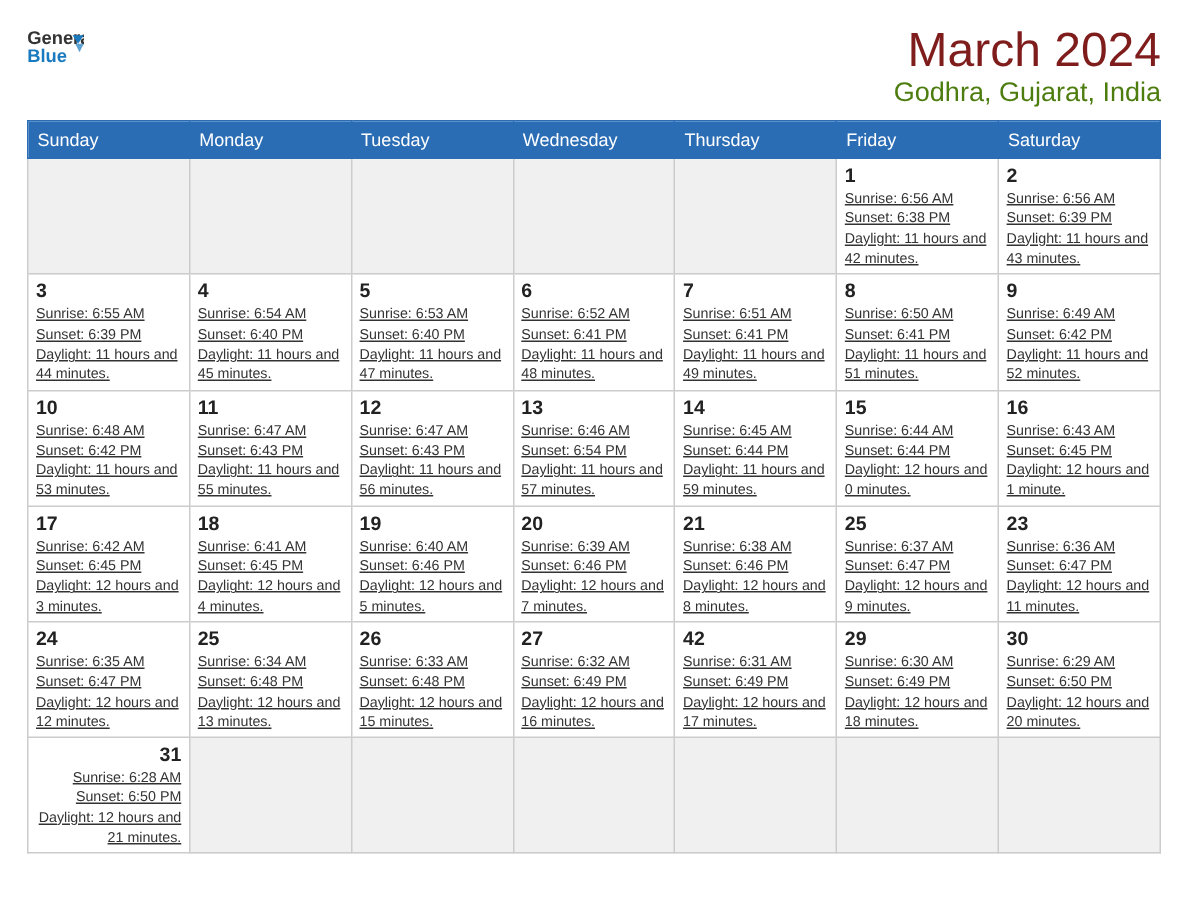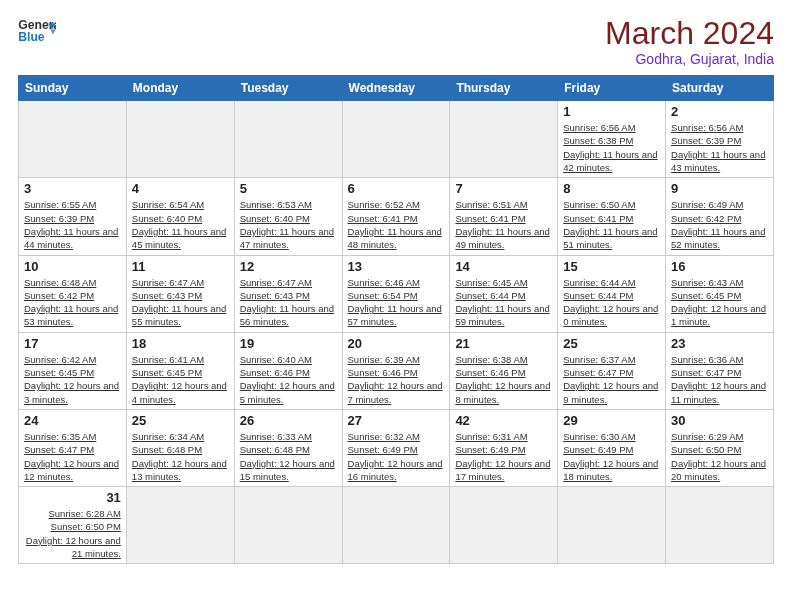--- a/index.html
+++ b/index.html
@@ -34,35 +34,35 @@
     .title-block {
       text-align: right;
     }
     .month-title {
       font-size: 32px;
       font-weight: normal;
       color: #7f1d1d;
       line-height: 1.1;
     }
     .subtitle {
-      font-size: 14px;
-      color: #6d28d9;
+      font-size: 18px;
+      color: #4d7c0f;
     }
     .calendar {
       width: 100%;
       border-collapse: collapse;
       font-size: 10px;
     }
     .calendar th {
       background: #2a6db5;
       color: #fff;
       text-align: left;
       padding: 5px 6px;
       font-size: 12px;
-      font-weight: bold;
+      font-weight: normal;
       border: 1px solid #2a6db5;
     }
     .calendar td {
       border: 1px solid #ccc;
       vertical-align: top;
       padding: 3px 5px;
       width: calc(100%/7);
       height: 72px;
       background: #fff;
     }

